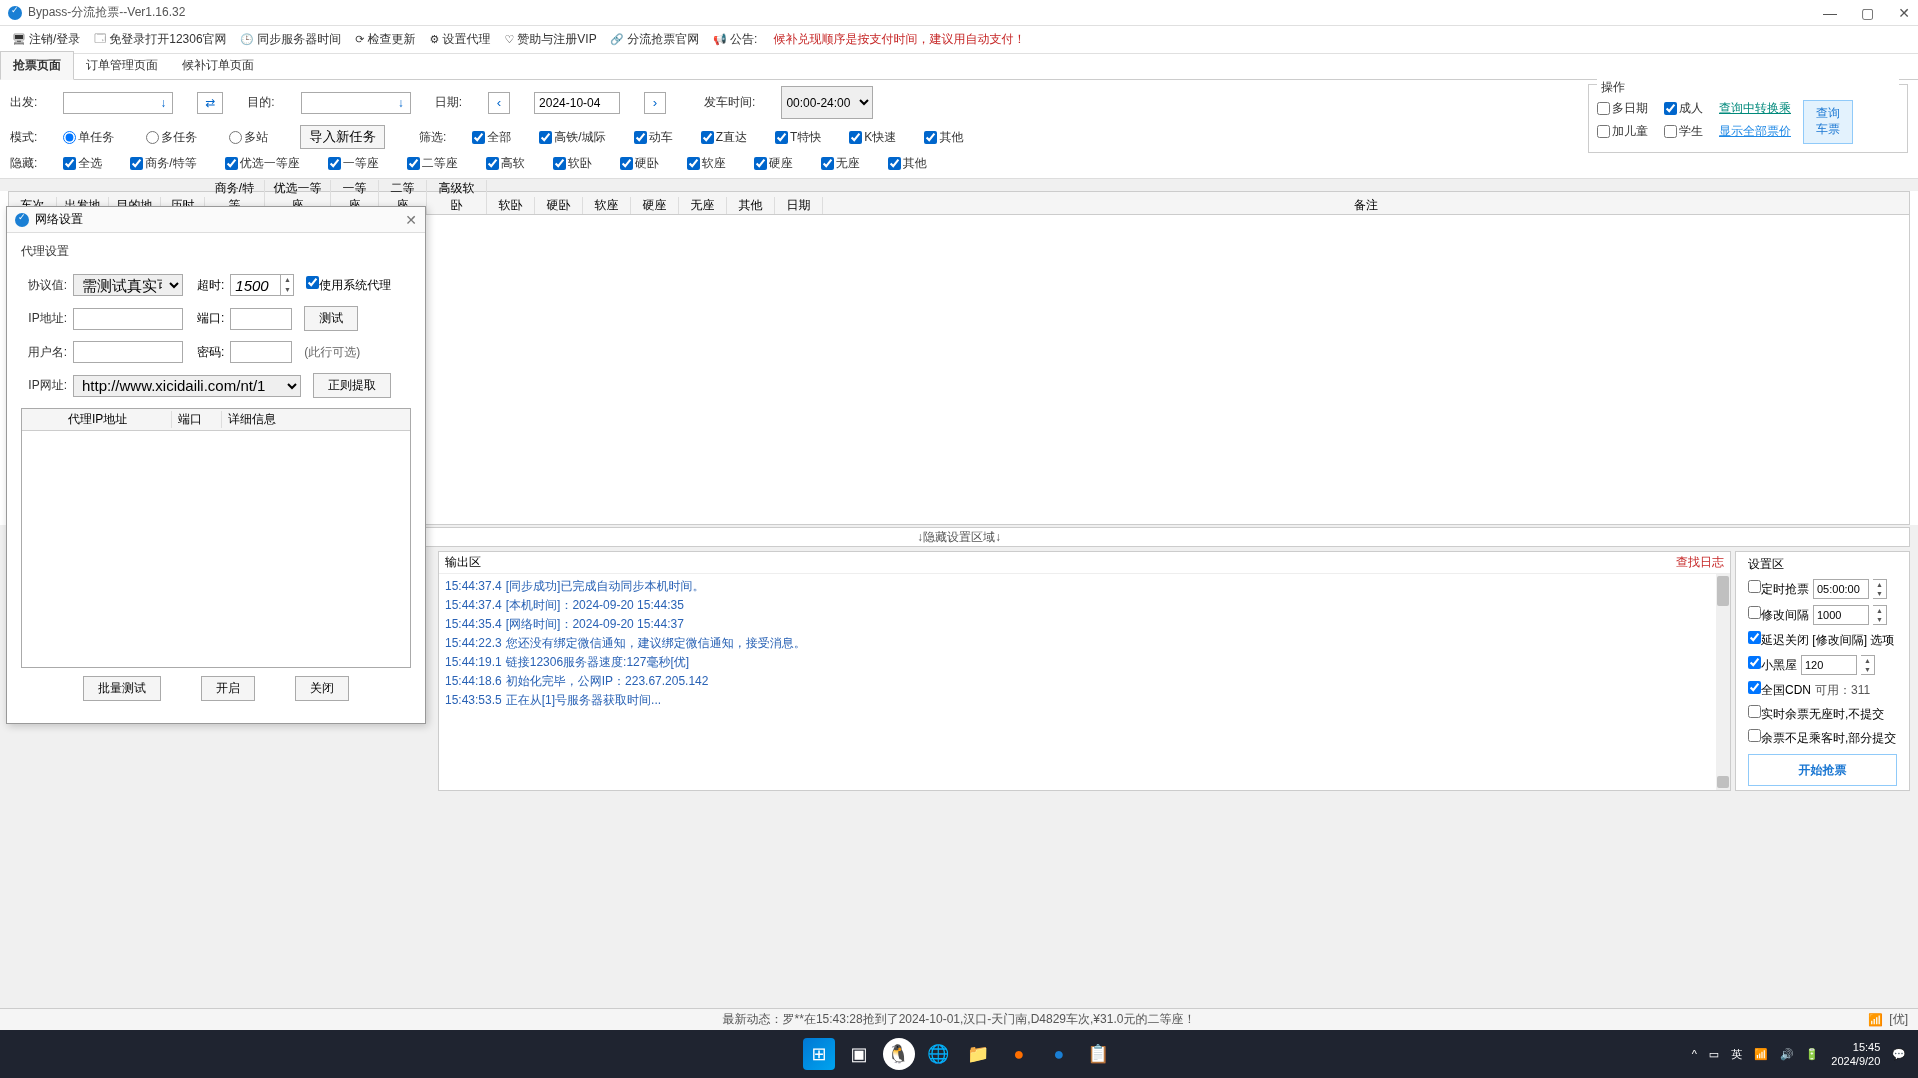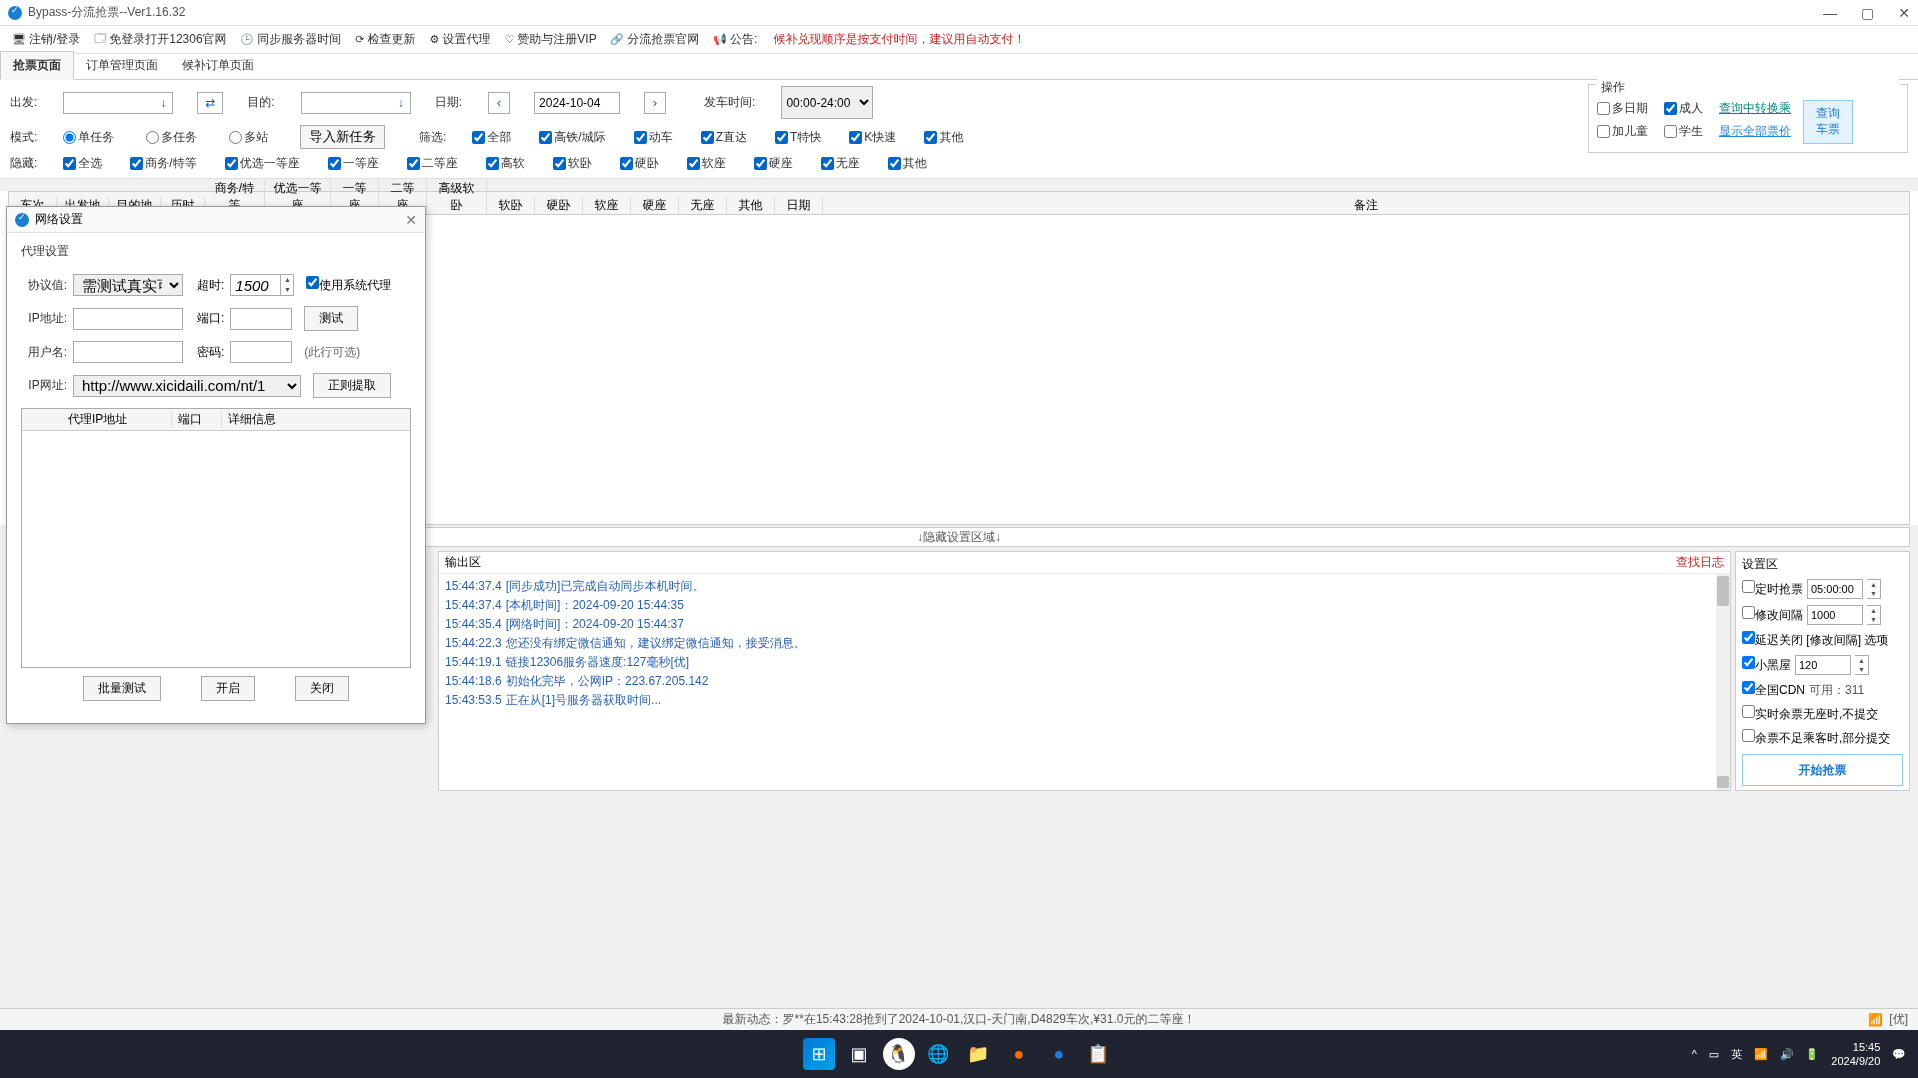--- a/index.html
+++ b/index.html
@@ -62,21 +62,21 @@
 .output-panel { flex: 1; border: 1px solid #ccc; background: #fff; display: flex; flex-direction: column; margin-left: 430px; }
 .output-header { display: flex; justify-content: space-between; padding: 2px 6px; font-size: 12px; border-bottom: 1px solid #eee; }
 .output-header .find-log { color: #c62828; cursor: pointer; }
 .output-body { flex: 1; overflow: auto; padding: 4px 6px; font-size: 12px; color: #2962b5; position: relative; }
 .output-body .log-line { margin-bottom: 2px; }
 .output-body .ts { margin-right: 4px; }
 .output-body .scrollbar-track { position: absolute; right: 0; top: 0; bottom: 0; width: 14px; background: #f0f0f0; }
 .output-body .scrollbar-thumb { position: absolute; right: 1px; top: 2px; width: 12px; height: 30px; background: #c0c0c0; border-radius: 2px; }
 .output-body .scrollbar-thumb2 { position: absolute; right: 1px; bottom: 2px; width: 12px; height: 12px; background: #c0c0c0; border-radius: 2px; }
 
-.settings-panel { width: 175px; border: 1px solid #ccc; background: #fff; padding: 4px 6px; font-size: 12px; display: flex; flex-direction: column; gap: 6px; }
+.settings-panel { width: 175px; border: 1px solid #ccc; background: #fff; padding: 4px 12px; font-size: 12px; display: flex; flex-direction: column; gap: 6px; }
 .settings-panel .srow { display: flex; align-items: center; gap: 4px; }
 .settings-panel input[type=text] { border: 1px solid #aaa; width: 56px; height: 20px; padding: 0 3px; font-size: 11px; }
 .settings-panel .spin { display: flex; flex-direction: column; border: 1px solid #aaa; border-left: none; width: 14px; height: 20px; }
 .settings-panel .spin span { flex: 1; font-size: 7px; text-align: center; line-height: 9px; cursor: pointer; color: #555; }
 .start-btn { border: 1px solid #90caf9; background: #fff; color: #1976d2; height: 32px; display: flex; align-items: center; justify-content: center; cursor: pointer; font-weight: bold; margin-top: auto; }
 
 
 .statusbar { position: fixed; bottom: 48px; left: 0; right: 0; height: 22px; background: #f5f5f5; border-top: 1px solid #ccc; display: flex; align-items: center; justify-content: center; font-size: 12px; color: #555; }
 .statusbar .right { position: absolute; right: 10px; display: flex; gap: 6px; align-items: center; }
 

